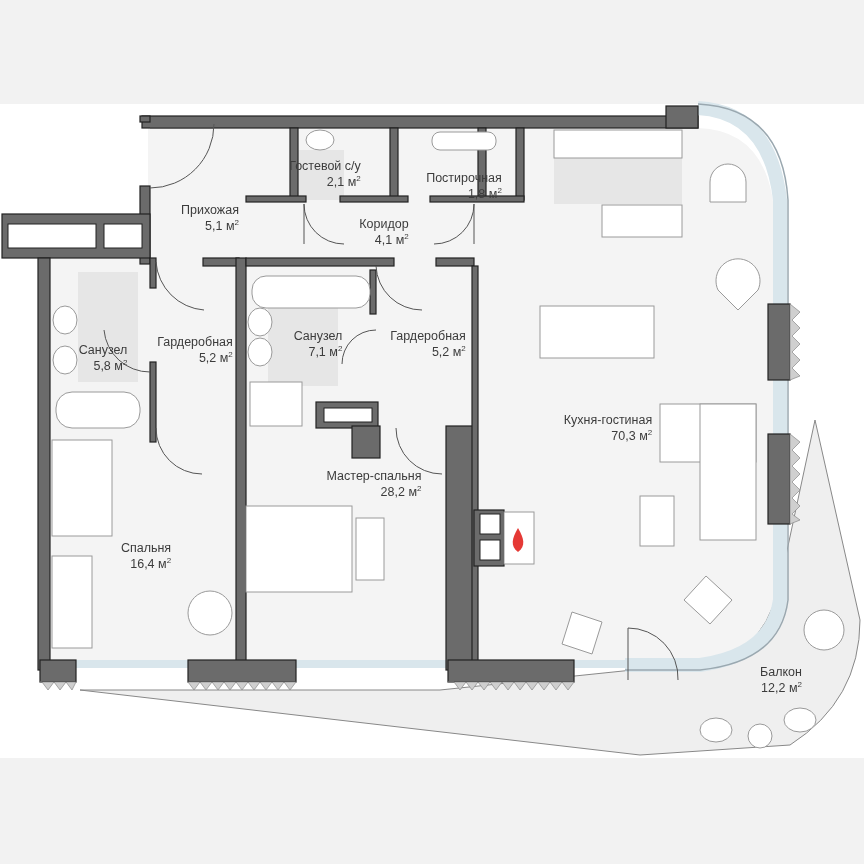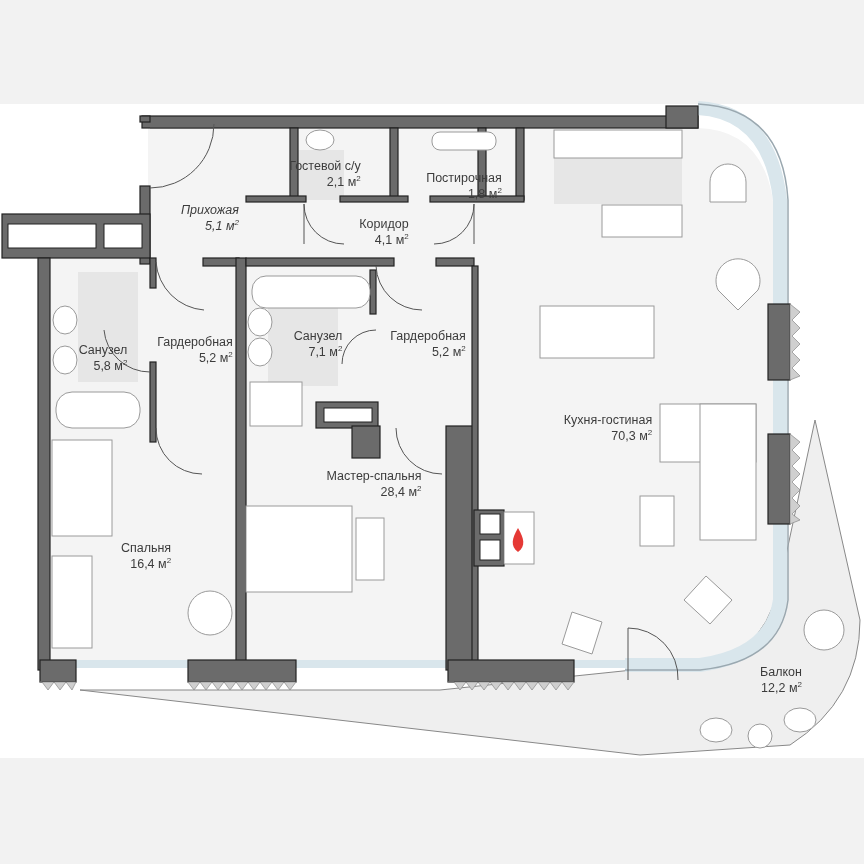--- a/index.html
+++ b/index.html
@@ -140,21 +140,21 @@
     <ellipse cx="760" cy="736" rx="12" ry="12"></ellipse>
     <ellipse cx="800" cy="720" rx="16" ry="12"></ellipse>
   </g>
 
   <g>
     <rect x="504" y="512" width="30" height="52" fill="#fff" stroke="#9a9a9a"></rect>
     <path d="M518 528 C512 538 510 546 518 552 C526 546 524 538 518 528 Z" fill="#e53935"></path>
   </g>
 </svg>
 
-<div class="lbl" style="left:210px;top:202px;font-style:italic;">
+<div class="lbl" style="left:210px;top:202px;">
   <span>Прихожая</span>
   <span class="area"><span>5,1</span> <span>м</span><sup>2</sup></span>
 </div>
 <div class="lbl" style="left:325px;top:158px;">
   <span>Гостевой с/у</span>
   <span class="area"><span>2,1</span> <span>м</span><sup>2</sup></span>
 </div>
 <div class="lbl" style="left:464px;top:158px;margin-top:12px;">
   <span>Постирочная</span>
   <span class="area"><span>1,8</span> <span>м</span><sup>2</sup></span>
@@ -178,21 +178,21 @@
 <div class="lbl" style="left:428px;top:328px;">
   <span>Гардеробная</span>
   <span class="area"><span>5,2</span> <span>м</span><sup>2</sup></span>
 </div>
 <div class="lbl" style="left:608px;top:412px;">
   <span>Кухня-гостиная</span>
   <span class="area"><span>70,3</span> <span>м</span><sup>2</sup></span>
 </div>
 <div class="lbl" style="left:374px;top:468px;">
   <span>Мастер-спальня</span>
-  <span class="area"><span>28,4</span> <span>м</span><sup>2</sup></span>
+  <span class="area"><span>28,2</span> <span>м</span><sup>2</sup></span>
 </div>
 <div class="lbl" style="left:146px;top:540px;">
   <span>Спальня</span>
   <span class="area"><span>16,4</span> <span>м</span><sup>2</sup></span>
 </div>
 <div class="lbl" style="left:781px;top:664px;">
   <span>Балкон</span>
   <span class="area"><span>12,2</span> <span>м</span><sup>2</sup></span>
 </div>
 

